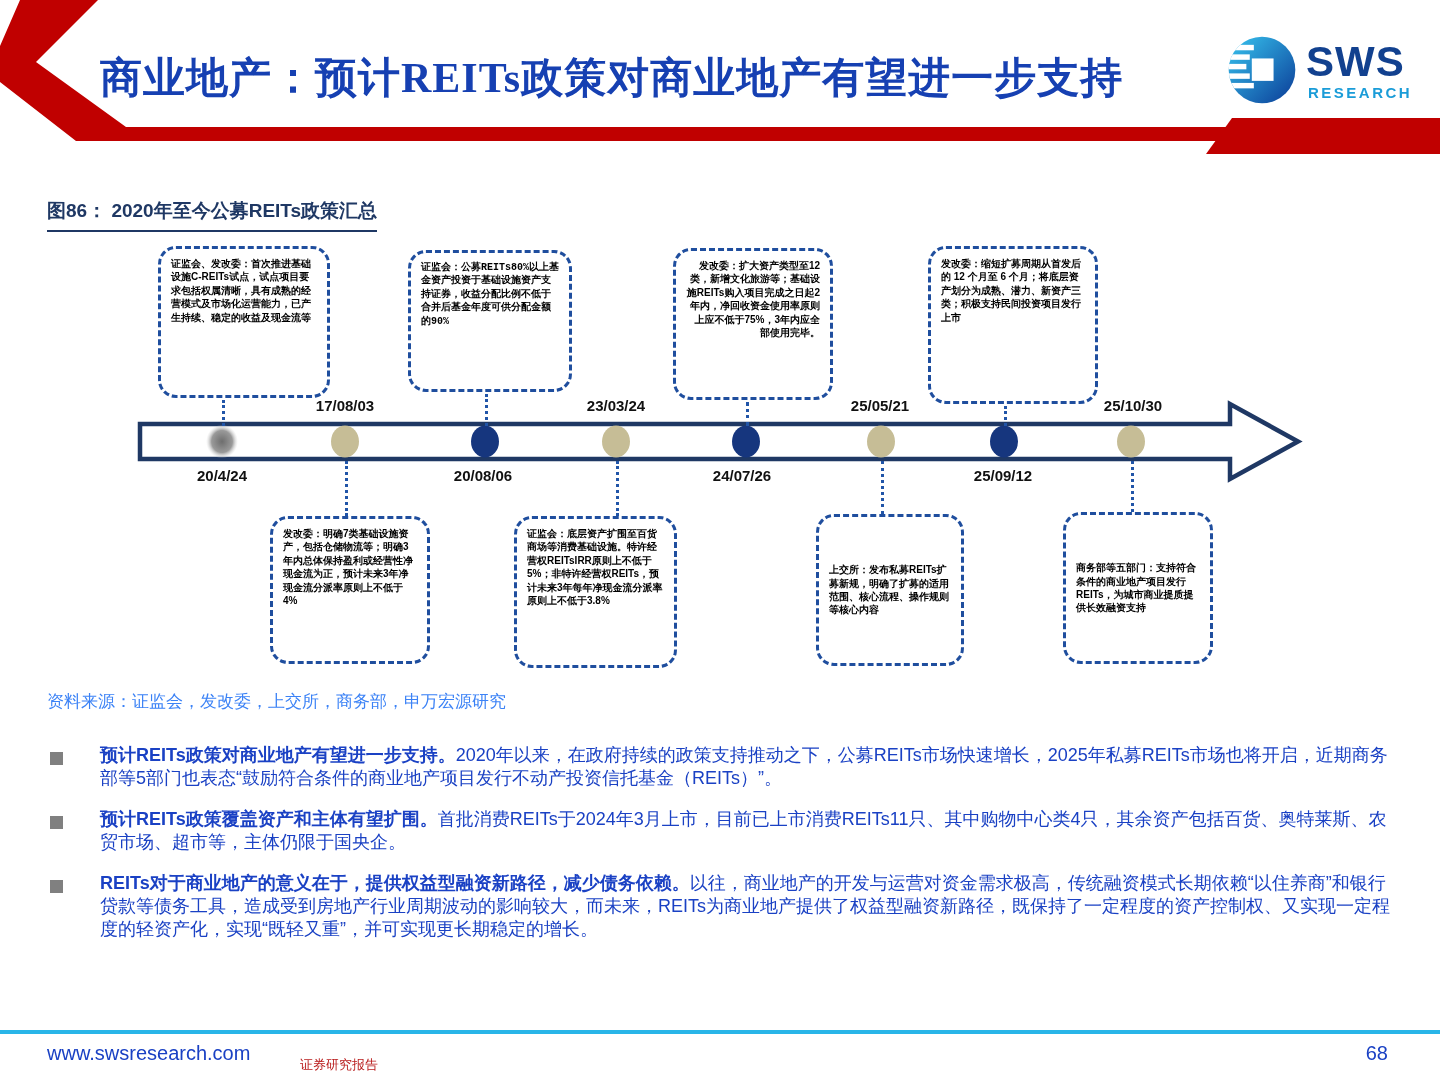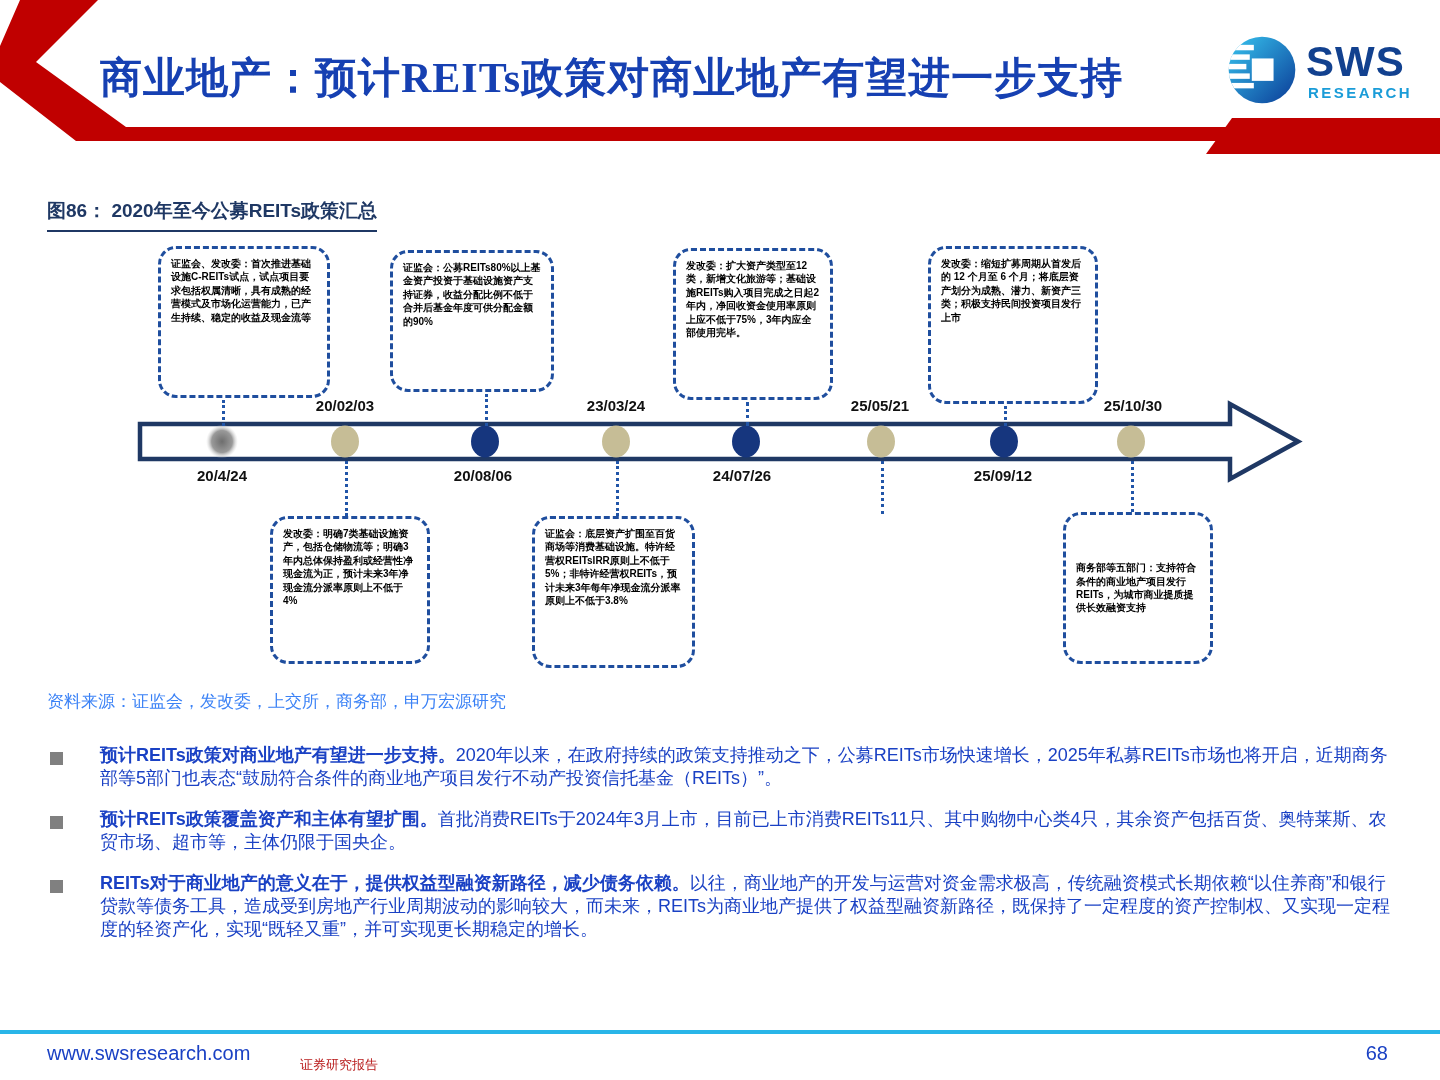--- a/index.html
+++ b/index.html
@@ -18,25 +18,25 @@
 
   
   .fig-caption { position:absolute; left:47px; top:198px; font-size:19px; font-weight:bold;
                  color:#1f3864; border-bottom:2px solid #1f3864; padding-bottom:6px; }
   .source-line { position:absolute; left:47px; top:690px; font-size:17px; color:#3b82f6; }
 
   
   .box { position:absolute; border:3px dashed #1f4e9e; border-radius:18px; background:#fff;
          padding:8px 10px; font-weight:bold; font-size:10px; line-height:1.34; color:#000; }
   .t1 { left:158px; top:246px; width:172px; height:152px; }
-  .t2 { left:390px; top:250px; width:164px; height:142px; }
-  .t3 { left:673px; top:248px; width:160px; height:152px; }
+  .t2 { left:408px; top:250px; width:164px; height:142px;font-family:Liberation Mono, monospace; }
+  .t3 { left:673px; top:248px; width:160px; height:152px;text-align:right; }
   .t4 { left:928px; top:246px; width:170px; height:158px; }
   .b1 { left:270px; top:516px; width:160px; height:148px; }
-  .b2 { left:532px; top:516px; width:163px; height:152px; }
+  .b2 { left:514px; top:516px; width:163px; height:152px; }
   .b3 { left:816px; top:514px; width:148px; height:152px; display:flex; align-items:center; }
   .b4 { left:1063px; top:512px; width:150px; height:152px; display:flex; align-items:center; }
 
   
   .tl-svg { position:absolute; left:0; top:390px; }
   .connector { position:absolute; width:0; border-left:3px dotted #2155a8; }
   .c1 { left:222px; top:400px; height:26px; }
   .c3 { left:485px; top:394px; height:32px; }
   .c5 { left:746px; top:402px; height:24px; }
   .c7 { left:1004px; top:406px; height:20px; }
@@ -133,30 +133,31 @@
   <div class="connector c1"></div>
   <div class="connector c2"></div>
   <div class="connector c3"></div>
   <div class="connector c4"></div>
   <div class="connector c5"></div>
   <div class="connector c6"></div>
   <div class="connector c7"></div>
   <div class="connector c8"></div>
 
   <div class="tl-date d1">20/4/24</div>
-  <div class="tl-date d2">20/02/03</div>
+  <div class="tl-date d2">17/08/03</div>
   <div class="tl-date d3">20/08/06</div>
   <div class="tl-date d4">23/03/24</div>
   <div class="tl-date d5">24/07/26</div>
   <div class="tl-date d6">25/05/21</div>
   <div class="tl-date d7">25/09/12</div>
   <div class="tl-date d8">25/10/30</div>
 
   <div class="box b1">发改委：明确7类基础设施资产，包括仓储物流等；明确3年内总体保持盈利或经营性净现金流为正，预计未来3年净现金流分派率原则上不低于4%</div>
   <div class="box b2">证监会：底层资产扩围至百货商场等消费基础设施。特许经营权REITsIRR原则上不低于5%；非特许经营权REITs，预计未来3年每年净现金流分派率原则上不低于3.8%</div>
+  <div class="box b3">上交所：发布私募REITs扩募新规，明确了扩募的适用范围、核心流程、操作规则等核心内容</div>
   <div class="box b4">商务部等五部门：支持符合条件的商业地产项目发行REITs，为城市商业提质提供长效融资支持</div>
 
   <div class="source-line">资料来源：证监会，发改委，上交所，商务部，申万宏源研究</div>
 
   <div class="bullets">
     <div class="bullet">
       <div class="bullet-sq"></div>
       <p><b>预计REITs政策对商业地产有望进一步支持。</b><span>2020年以来，在政府持续的政策支持推动之下，公募REITs市场快速增长，2025年私募REITs市场也将开启，近期商务部等5部门也表态“鼓励符合条件的商业地产项目发行不动产投资信托基金（REITs）”。</span></p>
     </div>
     <div class="bullet">

